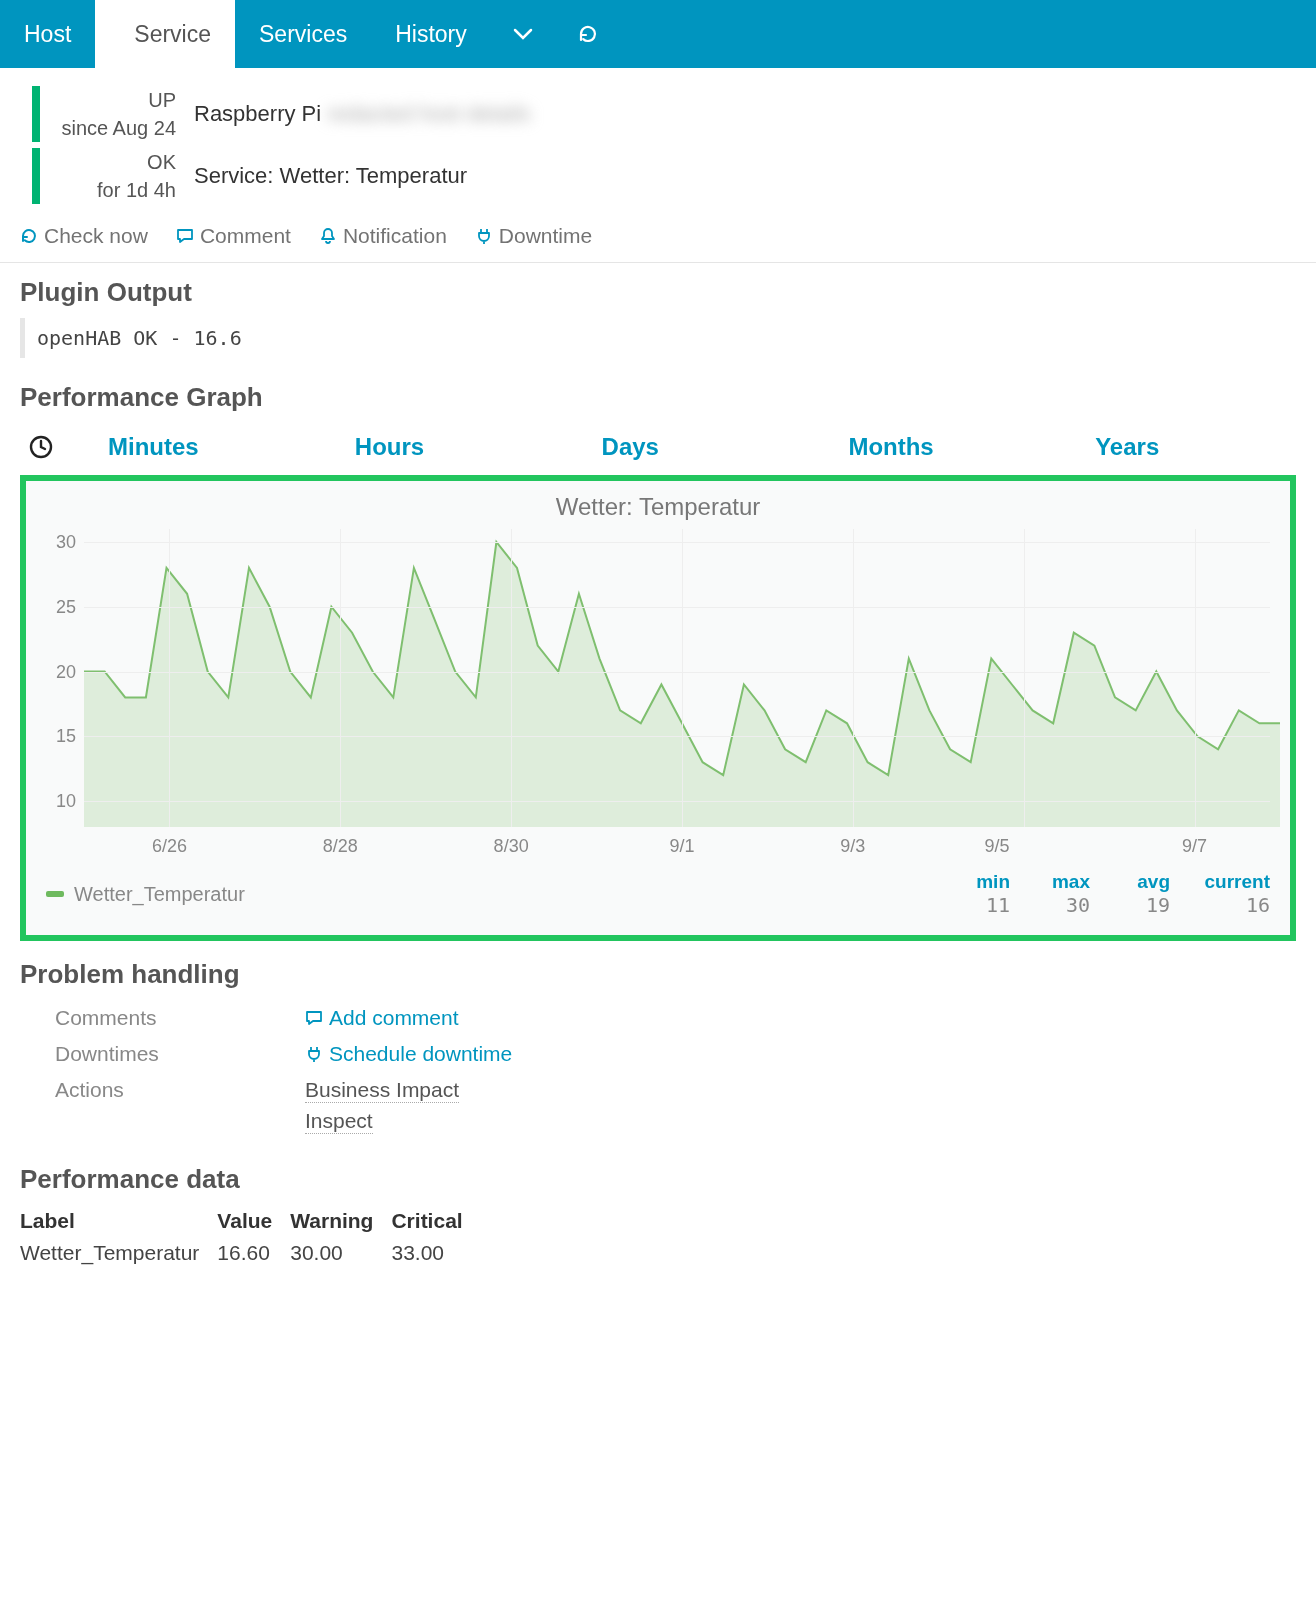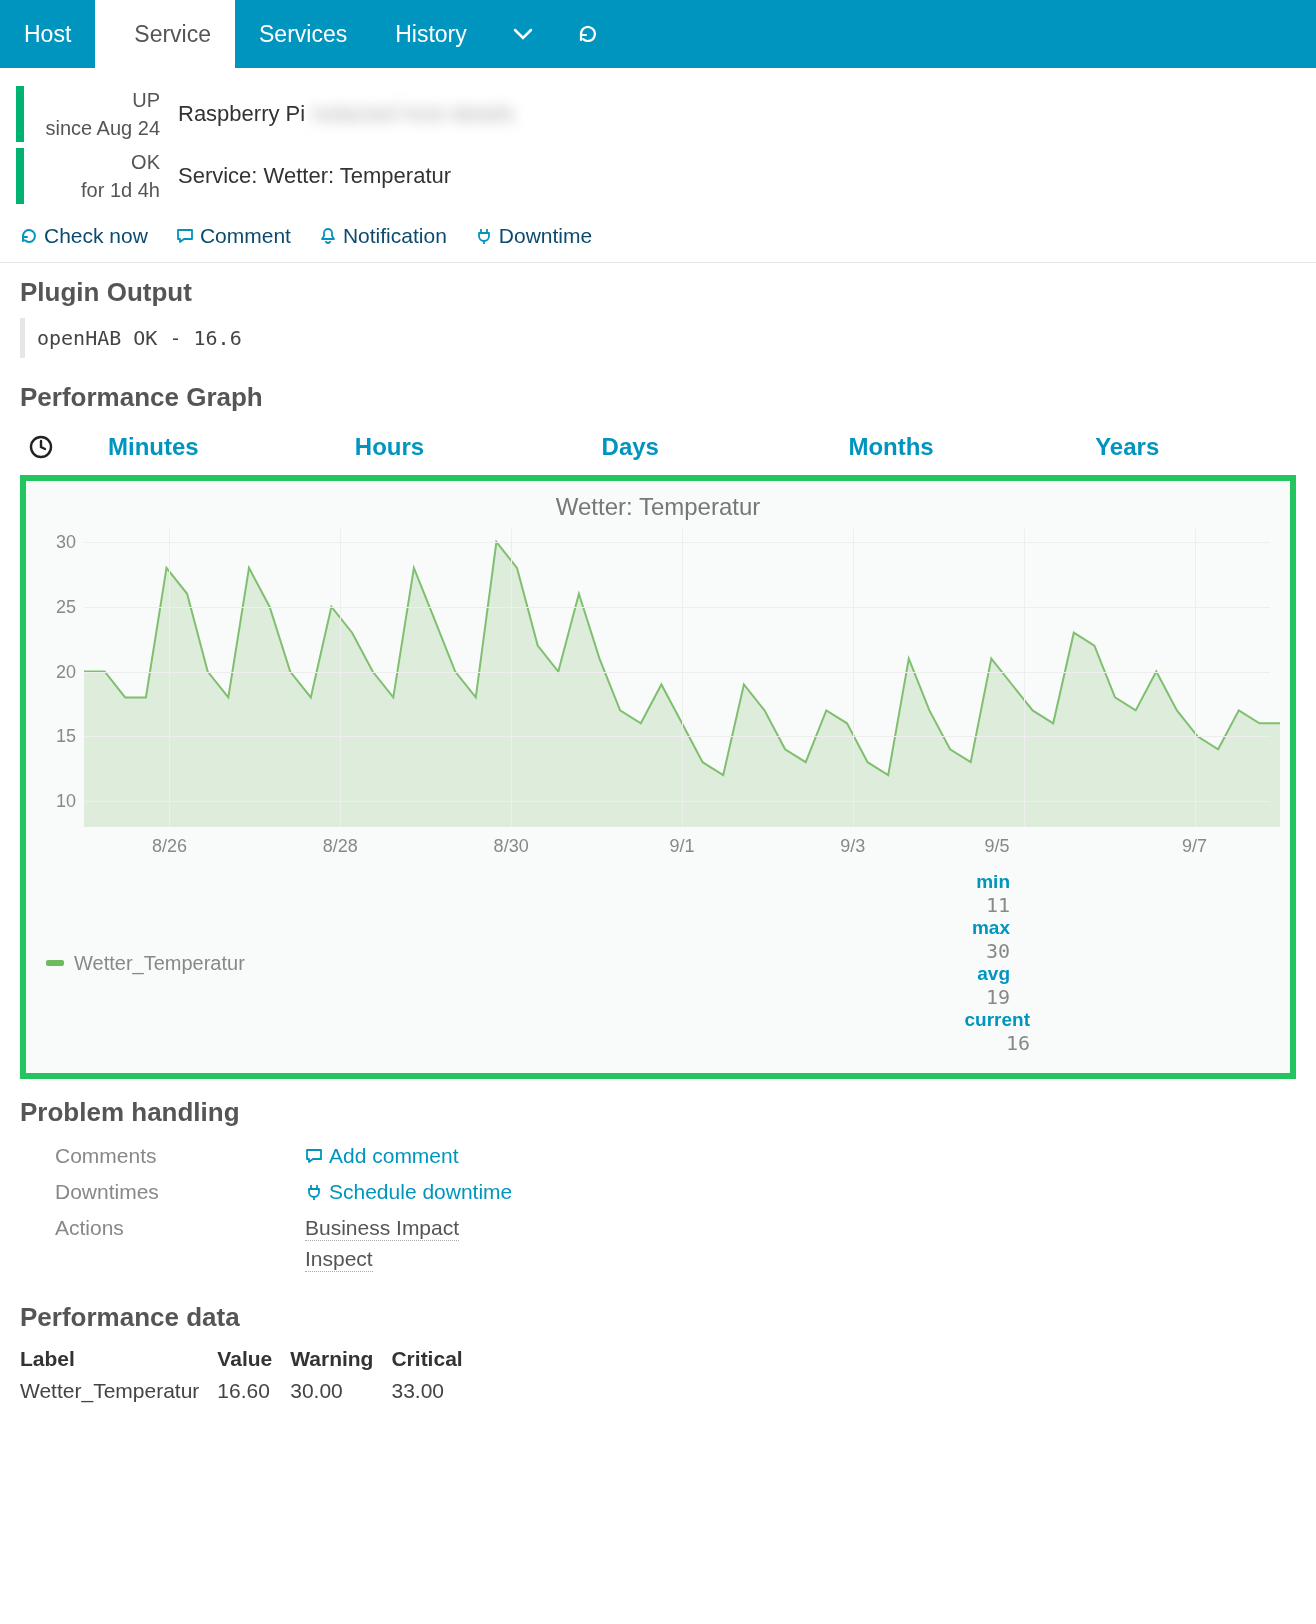--- a/index.html
+++ b/index.html
@@ -1,46 +1,46 @@
 <!DOCTYPE html>
 <html><head>
 <meta charset="utf-8">
 <style>
   * { box-sizing: border-box; margin: 0; padding: 0; }
   body { font-family: -apple-system, BlinkMacSystemFont, "Segoe UI", Helvetica, Arial, sans-serif; color: #333; width: 1316px; background: #fff; }
   .topnav { background: #0095BF; display: flex; align-items: center; height: 68px; }
   .topnav .tab { color: #fff; font-size: 23px; padding: 0 24px; height: 100%; display: flex; align-items: center; cursor: pointer; }
   .topnav .tab.active { background: #fff; color: #555; font-weight: 500; padding-left: 39px; }
   .topnav .iconbtn { color: #fff; padding: 0 22px; display:flex; align-items:center; cursor:pointer; }
-  .status-block { padding: 12px 20px 8px 16px; }
+  .status-block { padding: 12px 20px 8px 32px; }
   .status-row { display: flex; align-items: center; margin: 6px 0; }
   .status-bar { width: 8px; height: 56px; background: #00B372; margin-right: 14px; }
   .status-labels { width: 140px; text-align: right; padding-right: 18px; color: #555; font-size: 20px; line-height: 1.4; }
   .status-value { font-size: 22px; color: #333; }
   .blur { filter: blur(7px); color:#aaa; }
   .action-bar { padding: 6px 20px 14px 20px; display: flex; gap: 28px; border-bottom: 1px solid #e5e5e5; }
-  .action-link { color: #0c4a6e; font-size: 21px; display: flex; align-items: center; gap: 6px; cursor:pointer; }
+  .action-link { color: #737373; font-size: 21px; display: flex; align-items: center; gap: 6px; cursor:pointer; }
   .section { padding: 14px 20px 4px 20px; }
   .section h2 { font-size: 26px; color: #555; font-weight: 600; margin-bottom: 10px; }
   .plugin-out { border-left: 5px solid #e6e6e6; padding: 8px 12px; font-family: ui-monospace, Menlo, Consolas, monospace; font-size: 20px; color:#444; margin-bottom: 6px;}
   .timerange { display:flex; align-items:center; gap: 6px; padding: 10px 0 14px 0;}
   .timerange .clock { width: 42px; display:flex; align-items:center; justify-content:center;}
   .timerange .tr { flex:1; text-align:left; color:#0095BF; font-size:24px; font-weight:600; cursor:pointer; padding-left:40px;}
   .chart-box { background: #f9fafa; border: 6px solid #22c55e; padding: 10px 20px 18px 20px; position:relative; }
   .chart-title { text-align:center; color:#777; font-size:24px; padding: 2px 0 8px 0; font-family: Helvetica, Arial, sans-serif;}
   .chart-area { position: relative; height: 298px; margin-left: 38px; }
   .ytick { position:absolute; left:-42px; width:34px; text-align:right; color:#888; font-size:18px; transform: translateY(-50%); }
   .grid { position:absolute; left:0; right:0; border-top:1px solid #eee; }
   .vgrid { position:absolute; top:0; bottom:0; border-left:1px solid #eee; }
   .xtick { position:absolute; bottom:-30px; transform:translateX(-50%); color:#888; font-size:18px; white-space:nowrap;}
   svg.plot { position:absolute; inset:0; width:100%; height:100%; overflow:visible; }
   .chart-legend { display:flex; align-items:center; padding-top: 44px; }
   .chart-legend .swatch { width:18px; height:6px; background:#6fba5f; border-radius:2px; margin-right:10px;}
   .chart-legend .name { color:#888; font-size:20px; flex:1; }
-  .chart-stats { display:flex; gap: 0; width: 340px; justify-content:flex-end;flex-direction:column; }
+  .chart-stats { display:flex; gap: 0; width: 340px; justify-content:flex-end; }
   .chart-stats .col { width: 80px; text-align:right;}
   .chart-stats .hdr { color:#0095BF; font-weight:700; font-size:19px;}
   .chart-stats .val { color:#888; font-size:20px; font-family: ui-monospace,Menlo,monospace;}
   .ph-row { display:flex; padding: 6px 0; font-size:21px;margin-left:35px;}
   .ph-row .lbl { width: 250px; color:#888; }
   .ph-row .act a { color:#0095BF; text-decoration:none; display:flex; align-items:center; gap:6px; font-weight:500;}
   .ph-row .act .muted { color:#555; border-bottom:1px dotted #aaa; display:inline-block; margin-bottom:6px; cursor:pointer;}
   table.perf { border-collapse: collapse; font-size:21px; }
   table.perf th { text-align:left; padding: 4px 18px 4px 0; color:#333; font-weight:700;}
   table.perf td { padding: 4px 18px 4px 0; color:#444;}
@@ -156,21 +156,21 @@
         <div class="ytick" style="top: 272.087px;">10</div>
         <div class="grid" style="top: 207.304px;"></div>
         <div class="ytick" style="top: 207.304px;">15</div>
         <div class="grid" style="top: 142.522px;"></div>
         <div class="ytick" style="top: 142.522px;">20</div>
         <div class="grid" style="top: 77.7391px;"></div>
         <div class="ytick" style="top: 77.7391px;">25</div>
         <div class="grid" style="top: 12.9565px;"></div>
         <div class="ytick" style="top: 12.9565px;">30</div>
         <div class="vgrid" style="left: 85.4286px;"></div>
-        <div class="xtick" style="left: 85.4286px;">8/26</div>
+        <div class="xtick" style="left: 85.4286px;">6/26</div>
         <div class="vgrid" style="left: 256.286px;"></div>
         <div class="xtick" style="left: 256.286px;">8/28</div>
         <div class="vgrid" style="left: 427.143px;"></div>
         <div class="xtick" style="left: 427.143px;">8/30</div>
         <div class="vgrid" style="left: 598px;"></div>
         <div class="xtick" style="left: 598px;">9/1</div>
         <div class="vgrid" style="left: 768.857px;"></div>
         <div class="xtick" style="left: 768.857px;">9/3</div>
         <div class="vgrid" style="left: 939.714px;"></div>
         <div class="xtick" style="left: 913px;">9/5</div>

